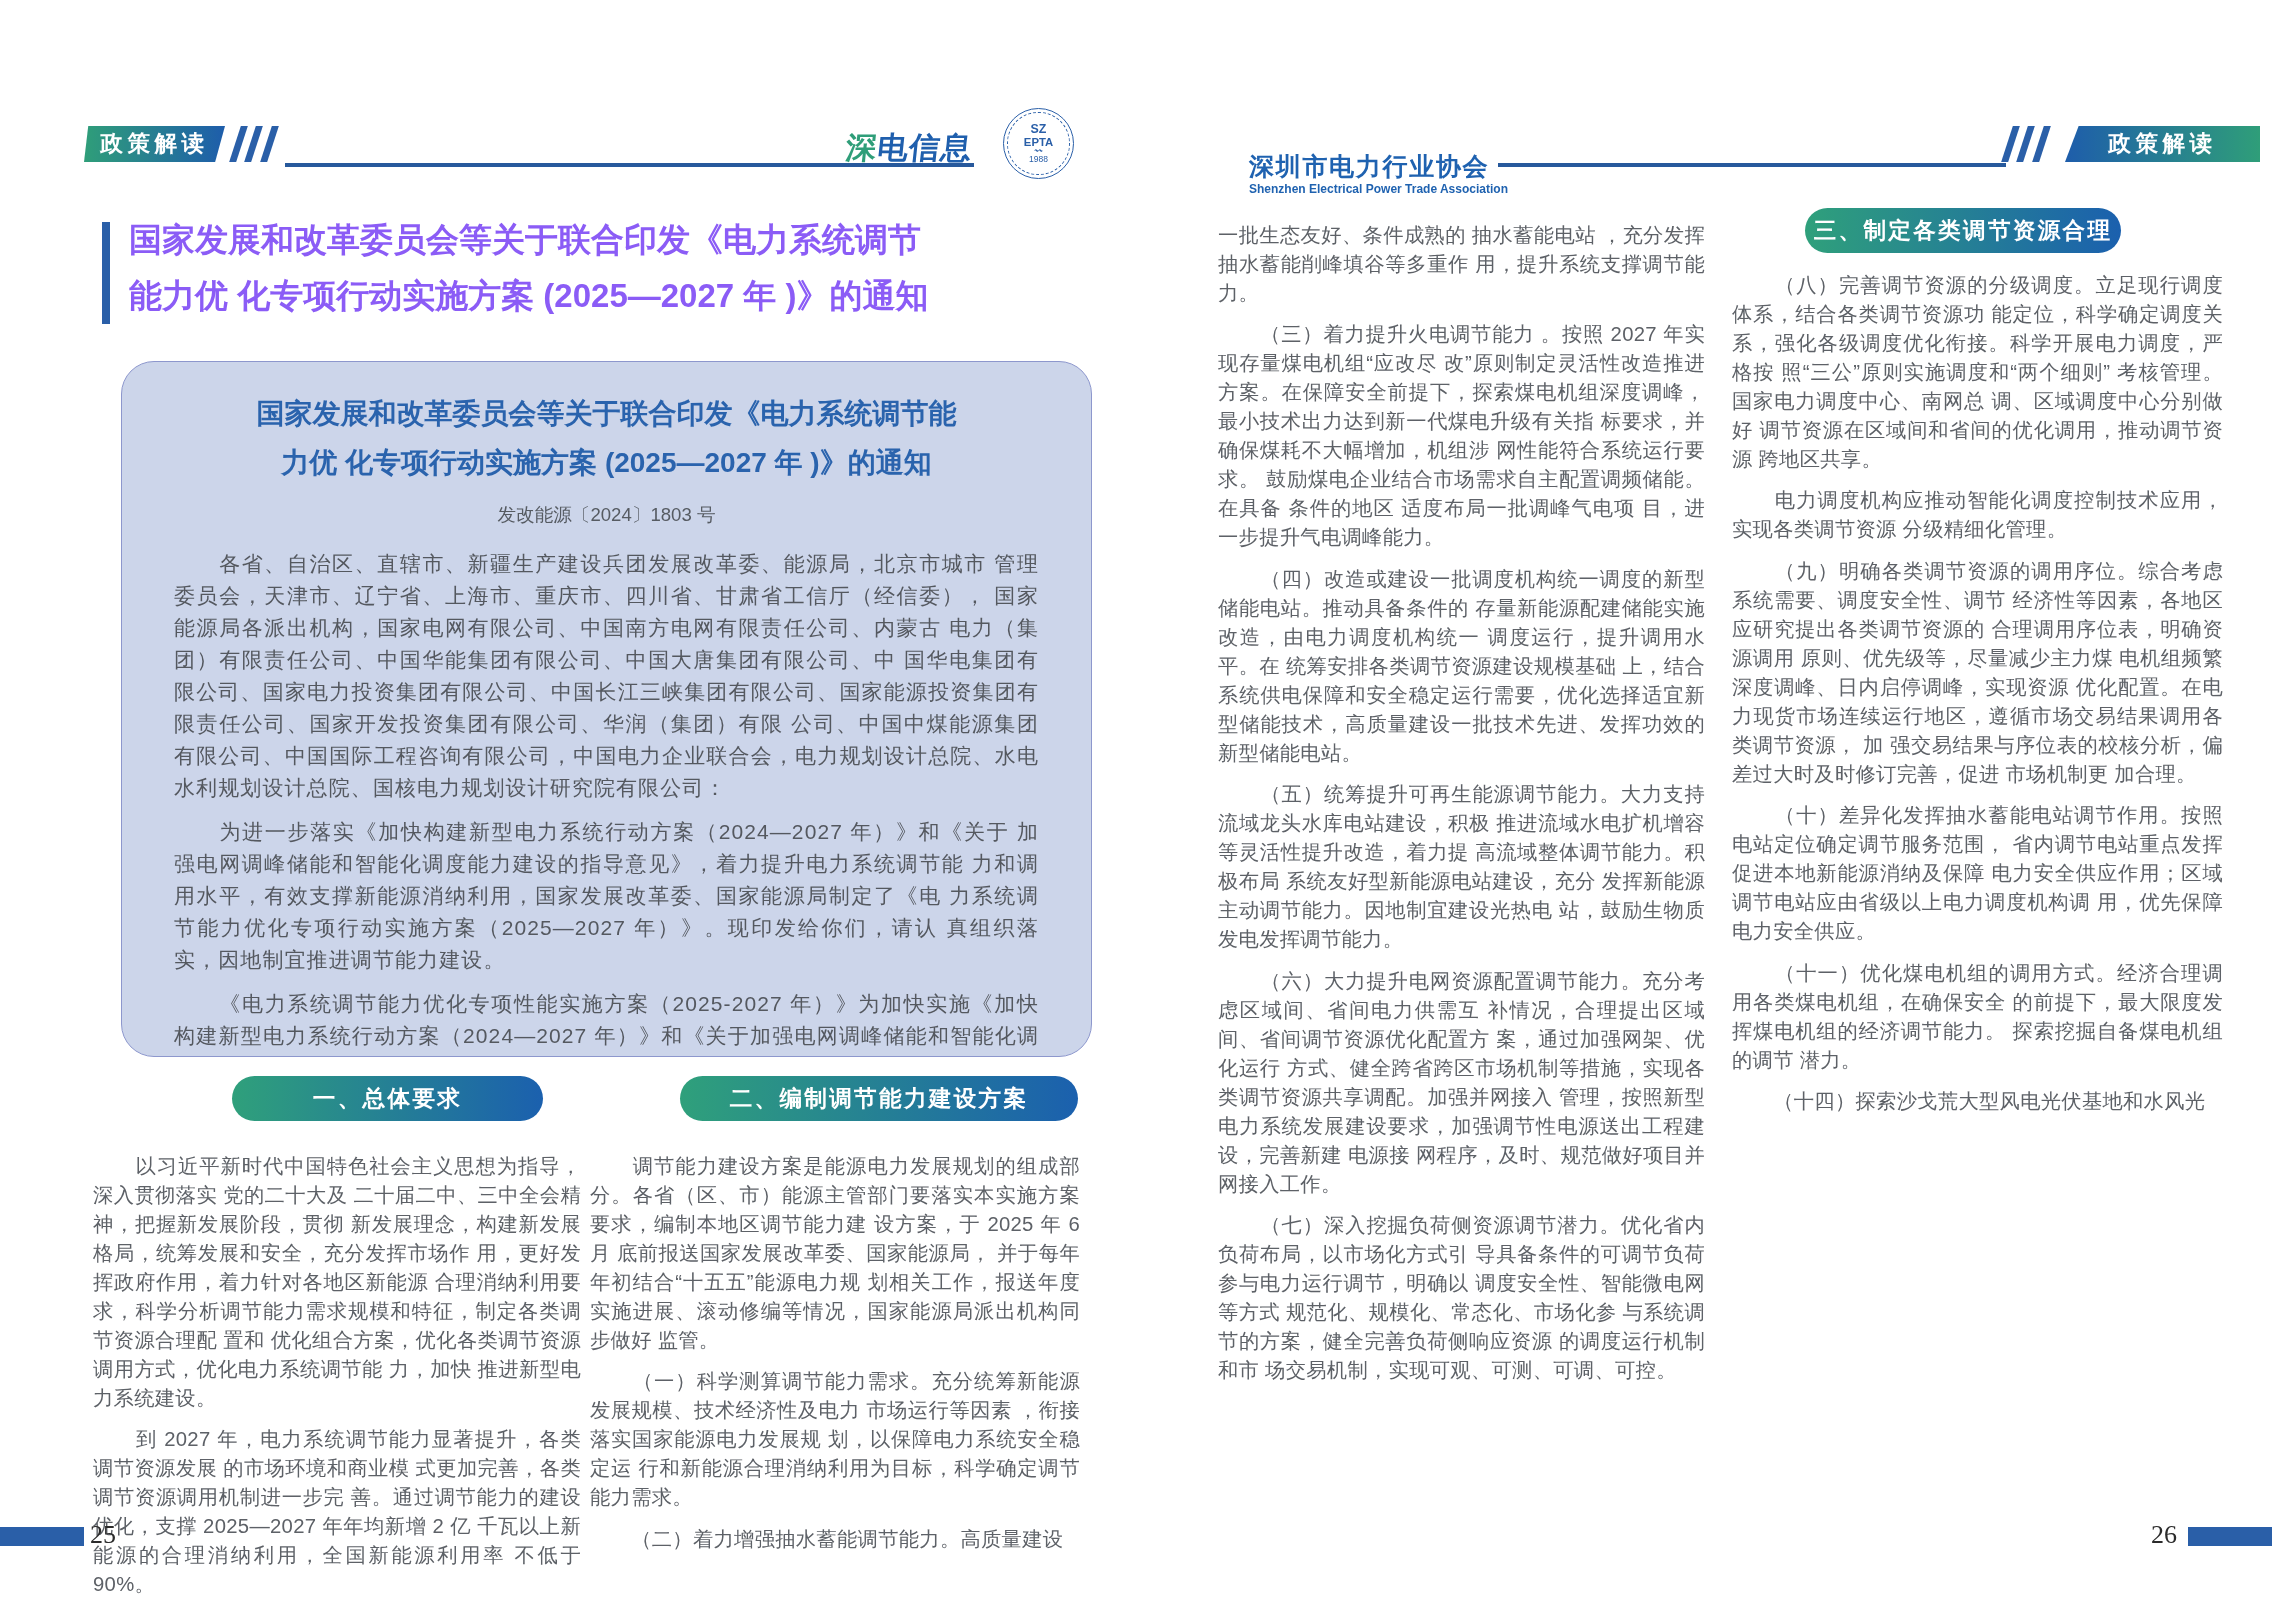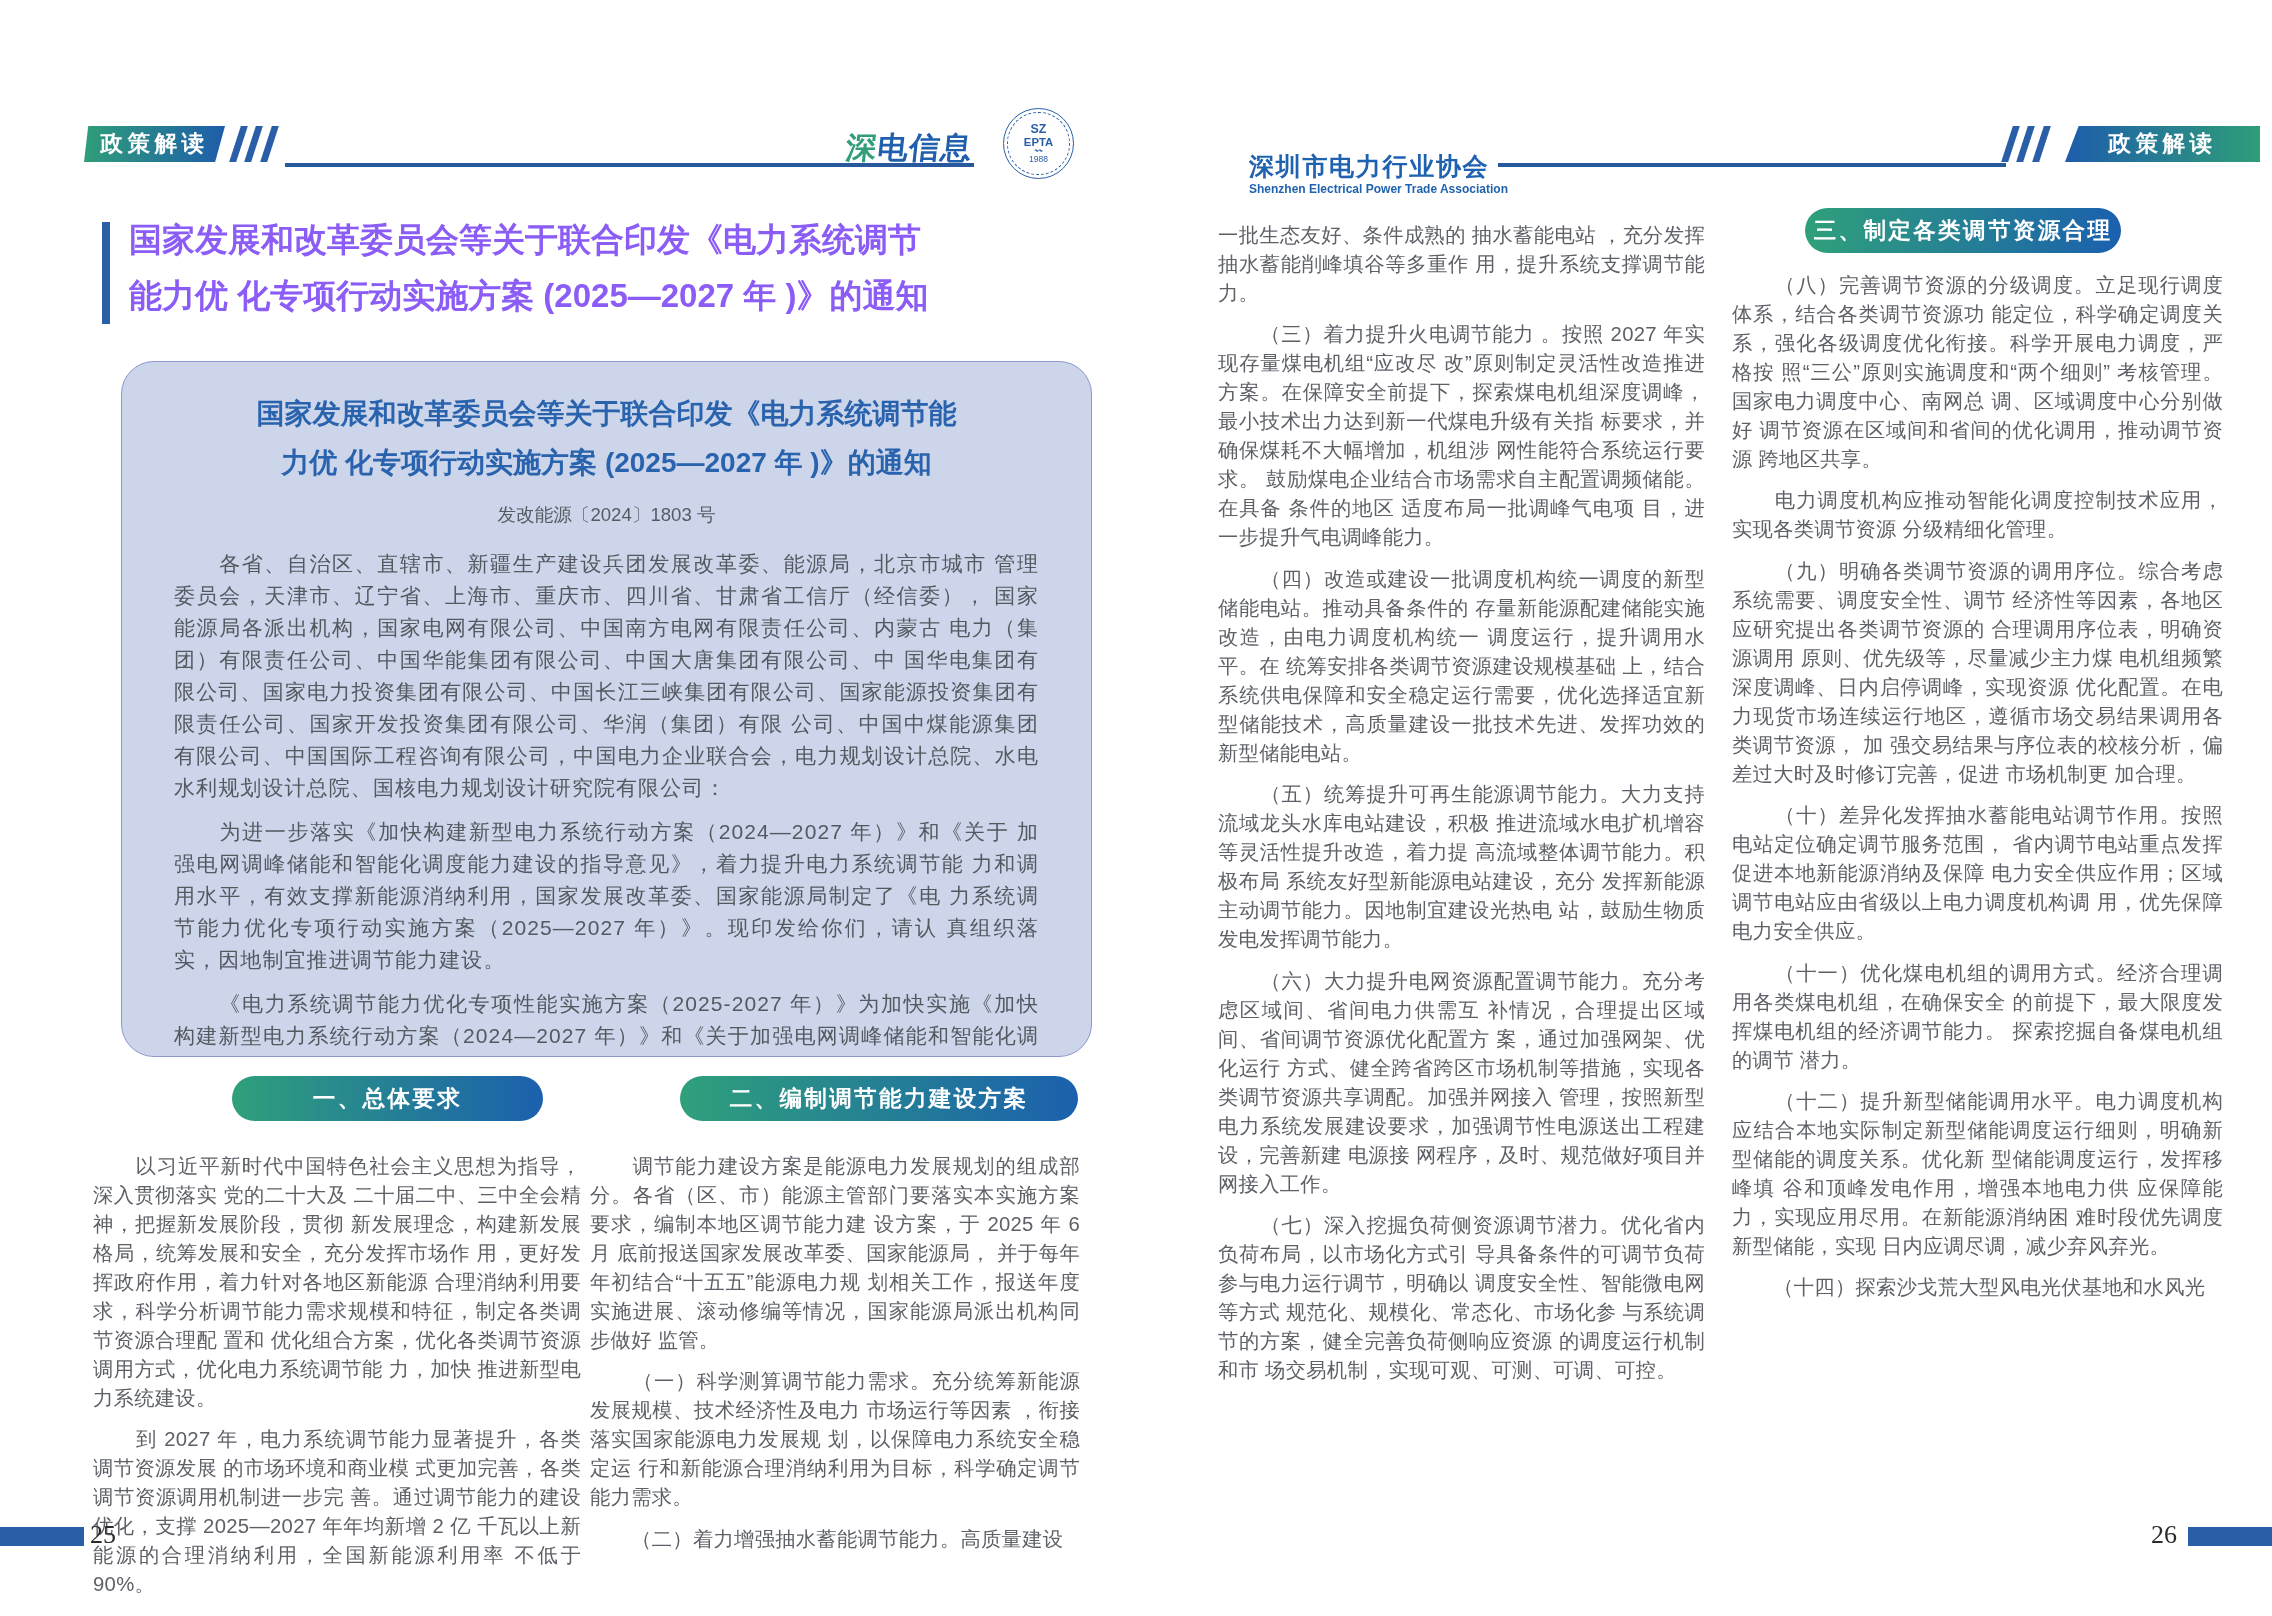--- a/index.html
+++ b/index.html
@@ -147,21 +147,20 @@
     </div>
 
     <div class="pill pill-3">三、制定各类调节资源合理配</div>
 
     <div class="col col-r2">
       <p>　　（八）完善调节资源的分级调度。立足现行调度体系，结合各类调节资源功 能定位，科学确定调度关系，强化各级调度优化衔接。科学开展电力调度，严格按 照“三公”原则实施调度和“两个细则” 考核管理。国家电力调度中心、南网总 调、区域调度中心分别做好 调节资源在区域间和省间的优化调用，推动调节资源 跨地区共享。</p>
       <p>　　电力调度机构应推动智能化调度控制技术应用，实现各类调节资源 分级精细化管理。</p>
       <p>　　（九）明确各类调节资源的调用序位。综合考虑系统需要、调度安全性、调节 经济性等因素，各地区应研究提出各类调节资源的 合理调用序位表，明确资源调用 原则、优先级等，尽量减少主力煤 电机组频繁深度调峰、日内启停调峰，实现资源 优化配置。在电力现货市场连续运行地区，遵循市场交易结果调用各类调节资源， 加 强交易结果与序位表的校核分析，偏差过大时及时修订完善，促进 市场机制更 加合理。</p>
       <p>　　（十）差异化发挥抽水蓄能电站调节作用。按照电站定位确定调节服务范围， 省内调节电站重点发挥促进本地新能源消纳及保障 电力安全供应作用；区域调节电站应由省级以上电力调度机构调 用，优先保障电力安全供应。</p>
       <p>　　（十一）优化煤电机组的调用方式。经济合理调用各类煤电机组，在确保安全 的前提下，最大限度发挥煤电机组的经济调节能力。 探索挖掘自备煤电机组的调节 潜力。</p>
-      <p>　　（十二）提升新型储能调用水平。电力调度机构应结合本地实际制定新型储能调度运行细则，明确新型储能的调度关系。优化新 型储能调度运行，发挥移峰填 谷和顶峰发电作用，增强本地电力供 应保障能力，实现应用尽用。在新能源消纳困 难时段优先调度新型储能，实现 日内应调尽调，减少弃风弃光。</p>
       <p>　　（十四）探索沙戈荒大型风电光伏基地和水风光</p>
     </div>
 
     <div class="pgbar pgbar-r"></div>
     <div class="pgnum pgnum-r">26</div>
   </section>
 
 </div>
 
 

